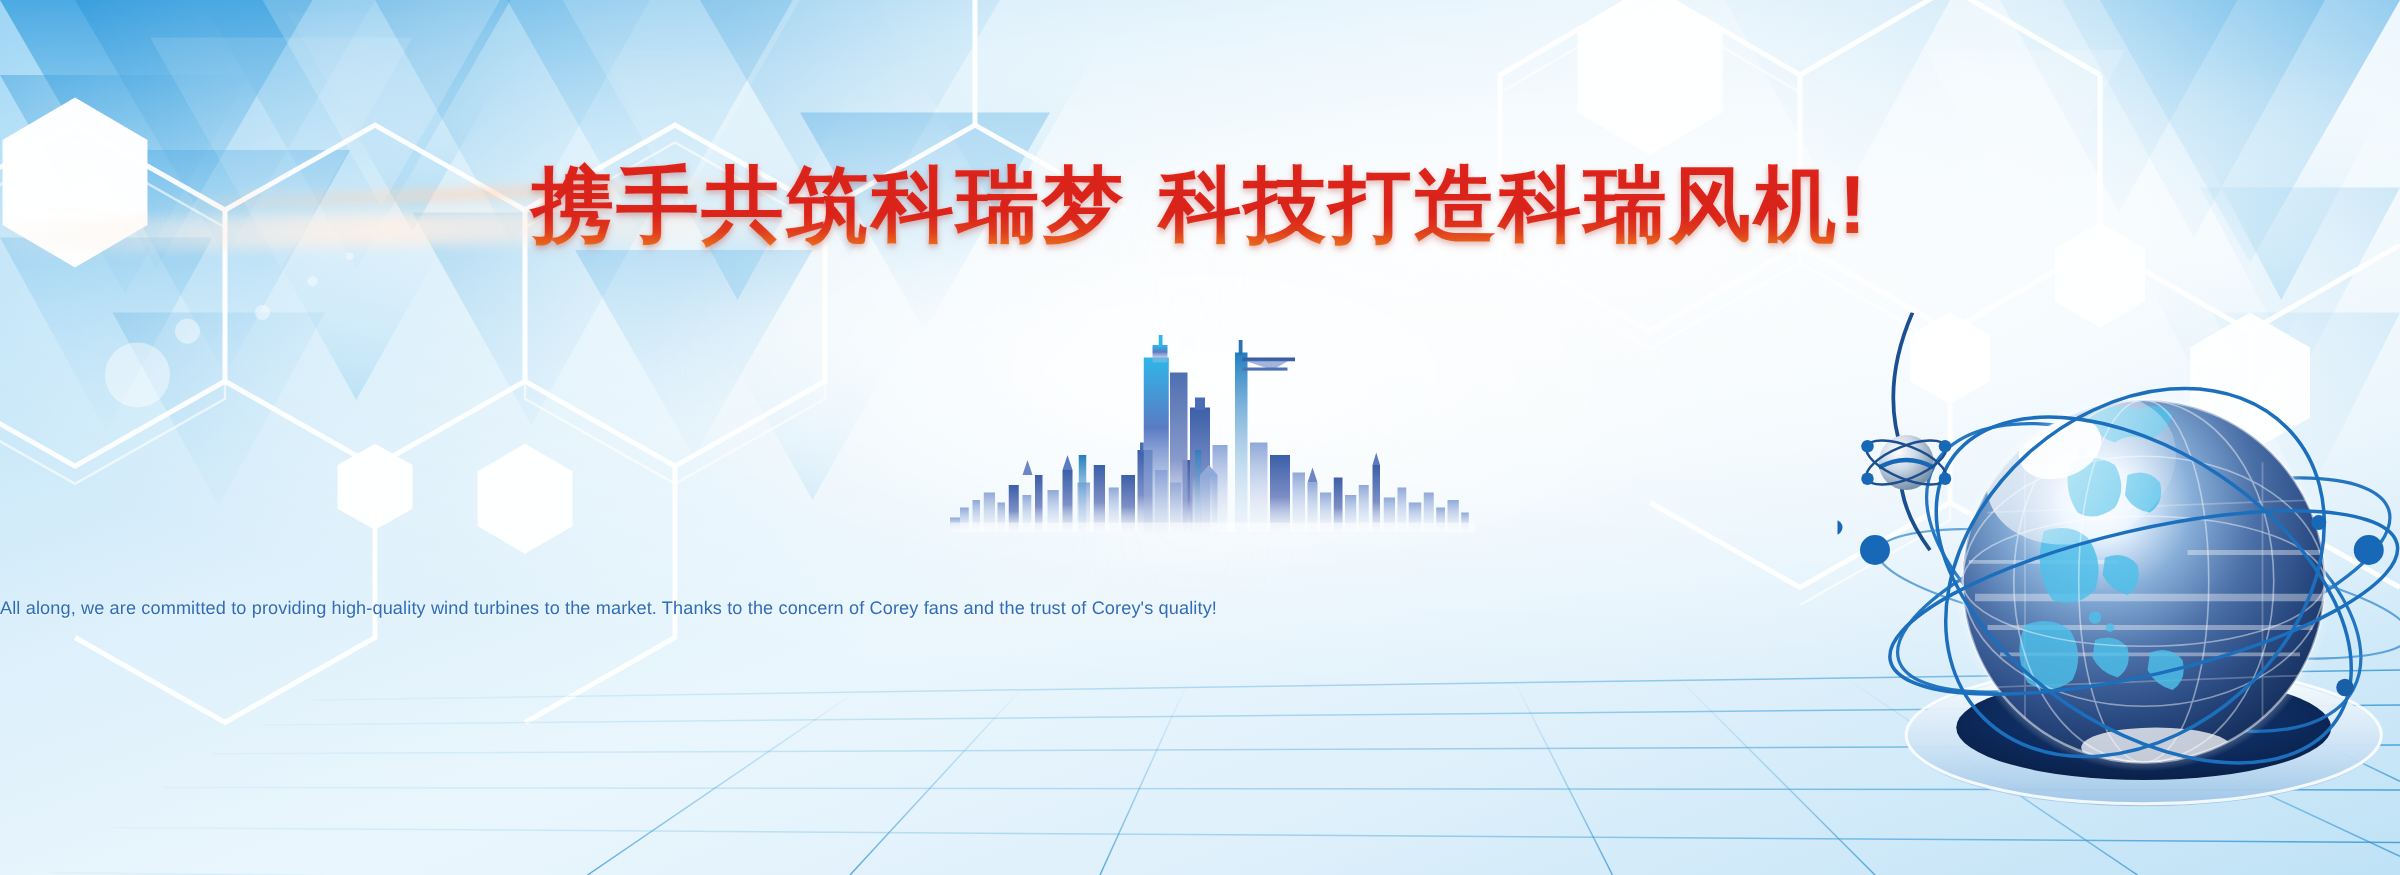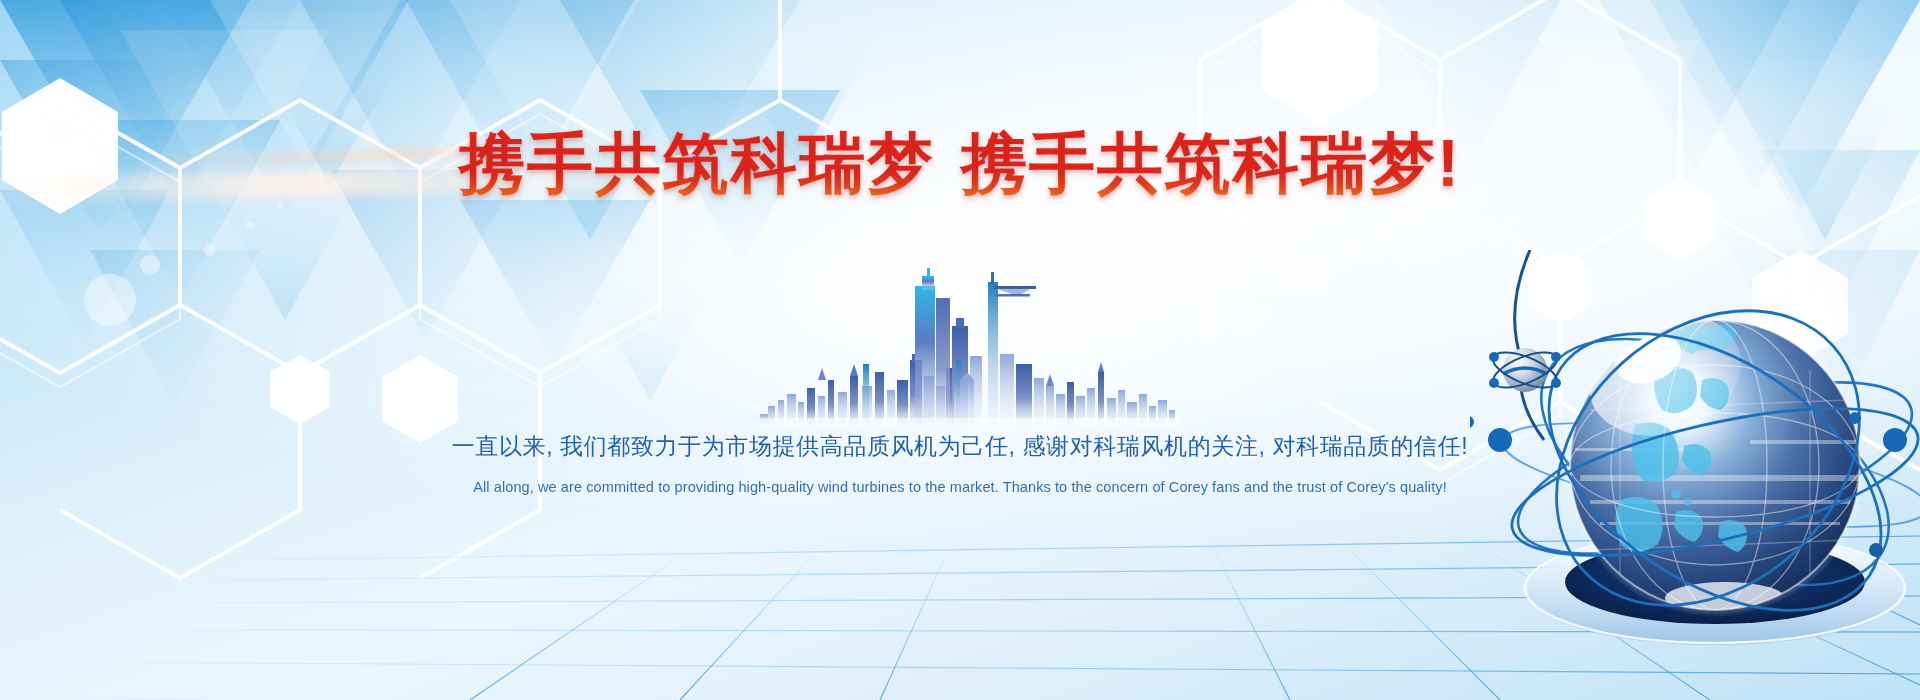--- a/index.html
+++ b/index.html
@@ -53,21 +53,21 @@
   }
   .headline .seg2{ margin-left:26px; }
 
   .sub-cn{
     position:absolute; left:0; right:0; top:430px; text-align:center;
     font-size:23px; line-height:32px; letter-spacing:.6px; white-space:nowrap;
     color:#1d5fb0;
     text-shadow:0 1px 1px rgba(255,255,255,.85);
   }
   .sub-en{
-    position:absolute; left:0; right:0; top:477px; text-align:center;
+    position:absolute; left:0; right:0; top:477px; 
     font-size:14.5px; line-height:20px; letter-spacing:.1px; white-space:nowrap;
     color:#2f6db8;
     text-shadow:0 1px 1px rgba(255,255,255,.8);
   }
 
   
   .city{
     position:absolute; left:760px; top:268px; width:420px; height:158px;
   }
   .city svg{display:block;width:100%;height:100%;}
@@ -308,24 +308,23 @@
         <rect x="389" y="138" width="7" height="20" fill="url(#bld3)"></rect>
         <rect x="398" y="132" width="9" height="26" fill="url(#bld3)"></rect>
         <rect x="409" y="142" width="6" height="16" fill="url(#bld3)"></rect>
         <rect x="0" y="146" width="8" height="12" fill="url(#bld3)"></rect>
       </g>
       <rect x="0" y="150" width="420" height="8" fill="#ffffff" opacity=".55"></rect>
     </svg>
   </div>
 
   <div class="headline">
-    <span>携手共筑科瑞梦</span><span class="seg2">携手共筑科瑞梦!</span>
+    <span>携手共筑科瑞梦</span><span class="seg2">科技打造科瑞风机!</span>
   </div>
 
-  <div class="sub-cn">一直以来, 我们都致力于为市场提供高品质风机为己任, 感谢对科瑞风机的关注, 对科瑞品质的信任!</div>
   <div class="sub-en">All along, we are committed to providing high-quality wind turbines to the market. Thanks to the concern of Corey fans and the trust of Corey's quality!</div>
 
   <div class="globe-wrap">
     <svg viewBox="0 0 460 450">
       <defs>
         <radialGradient id="sph" cx="38%" cy="28%" r="72%">
           <stop offset="0%" stop-color="#ffffff"></stop>
           <stop offset="16%" stop-color="#dfefff"></stop>
           <stop offset="38%" stop-color="#6f9fd0"></stop>
           <stop offset="62%" stop-color="#3a5f96"></stop>

